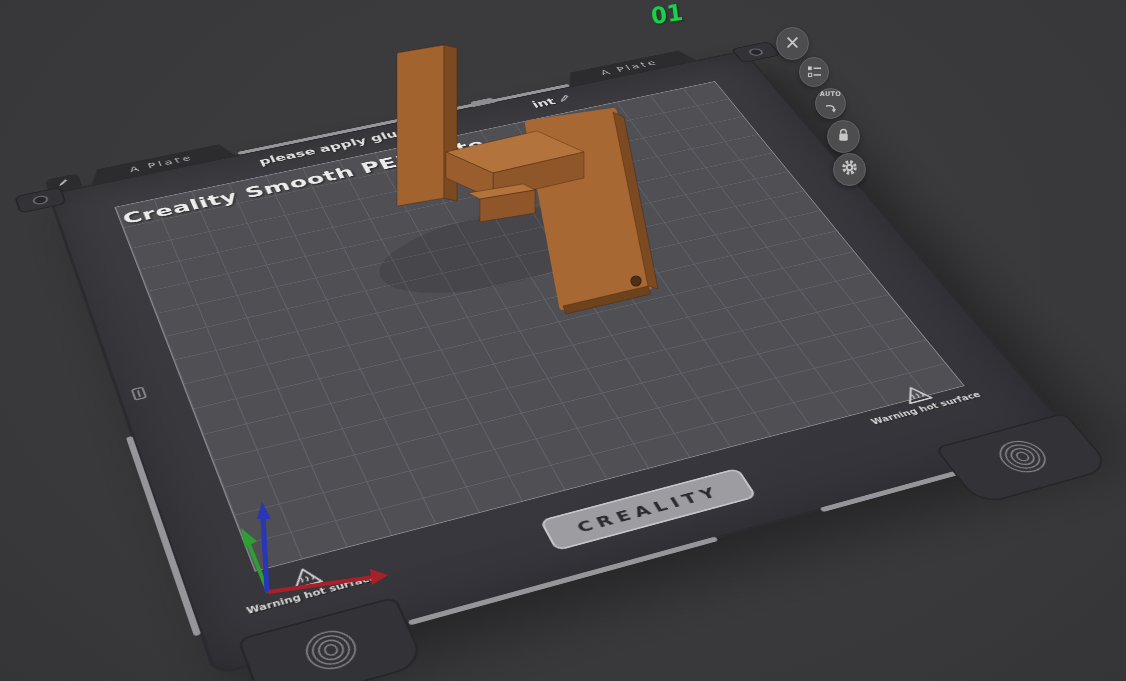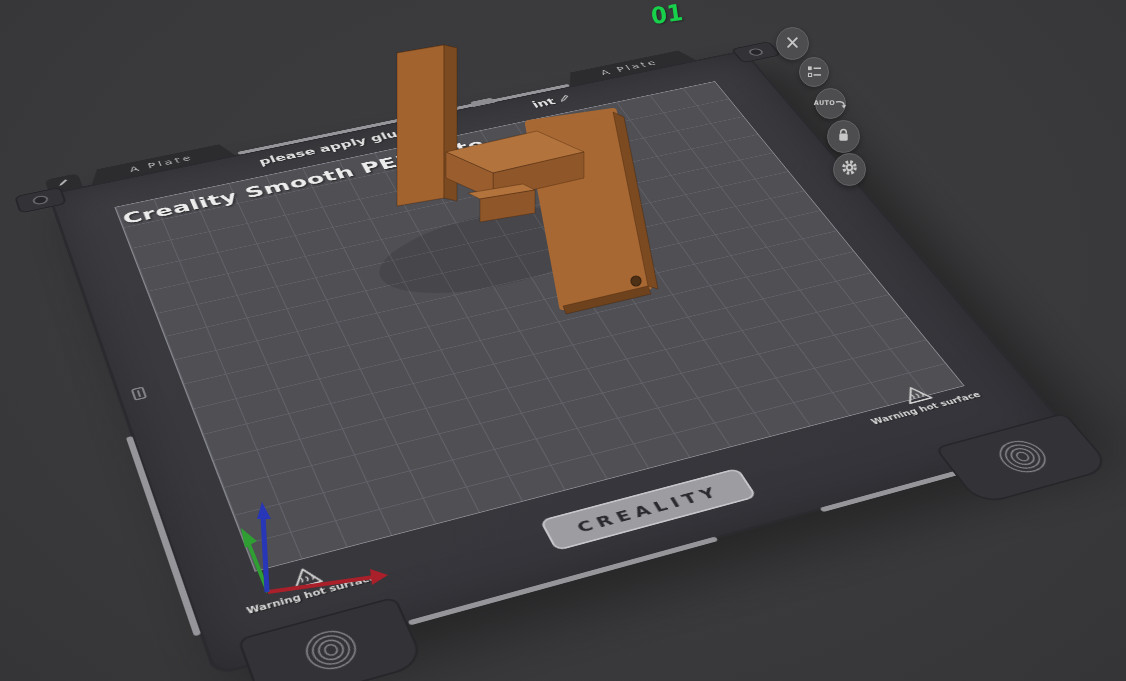--- a/index.html
+++ b/index.html
@@ -71,21 +71,21 @@
   
   .overlay-svg{position:absolute;left:0;top:0;pointer-events:none;}
   .plate-number{position:absolute;left:651px;top:1px;font-size:23px;font-weight:bold;
     color:#17d14b;transform:rotate(-8deg);text-shadow:1px 1px 2px rgba(0,0,0,.4);}
 
   .hud-btn{position:absolute;border-radius:50%;background:#4d4d4f;border:1px solid #636365;
     display:flex;align-items:center;justify-content:center;box-shadow:0 2px 5px rgba(0,0,0,.3);
     cursor:pointer;}
   .btn-close{left:776px;top:27px;width:31px;height:31px;}
   .btn-list{left:799px;top:57px;width:28px;height:28px;}
-  .btn-auto{left:815px;top:88px;width:29px;height:29px;}
+  .btn-auto{left:815px;top:88px;width:29px;height:29px;flex-direction:column;}
   .btn-lock{left:827px;top:120px;width:31px;height:31px;}
   .btn-gear{left:833px;top:153px;width:31px;height:31px;}
   .auto-label{color:#c6c6c6;font-size:6.5px;font-weight:bold;line-height:7px;letter-spacing:.3px;}
 </style>
 </head>
 <body>
 
 <div class="stage">
 
   <div class="scene">

